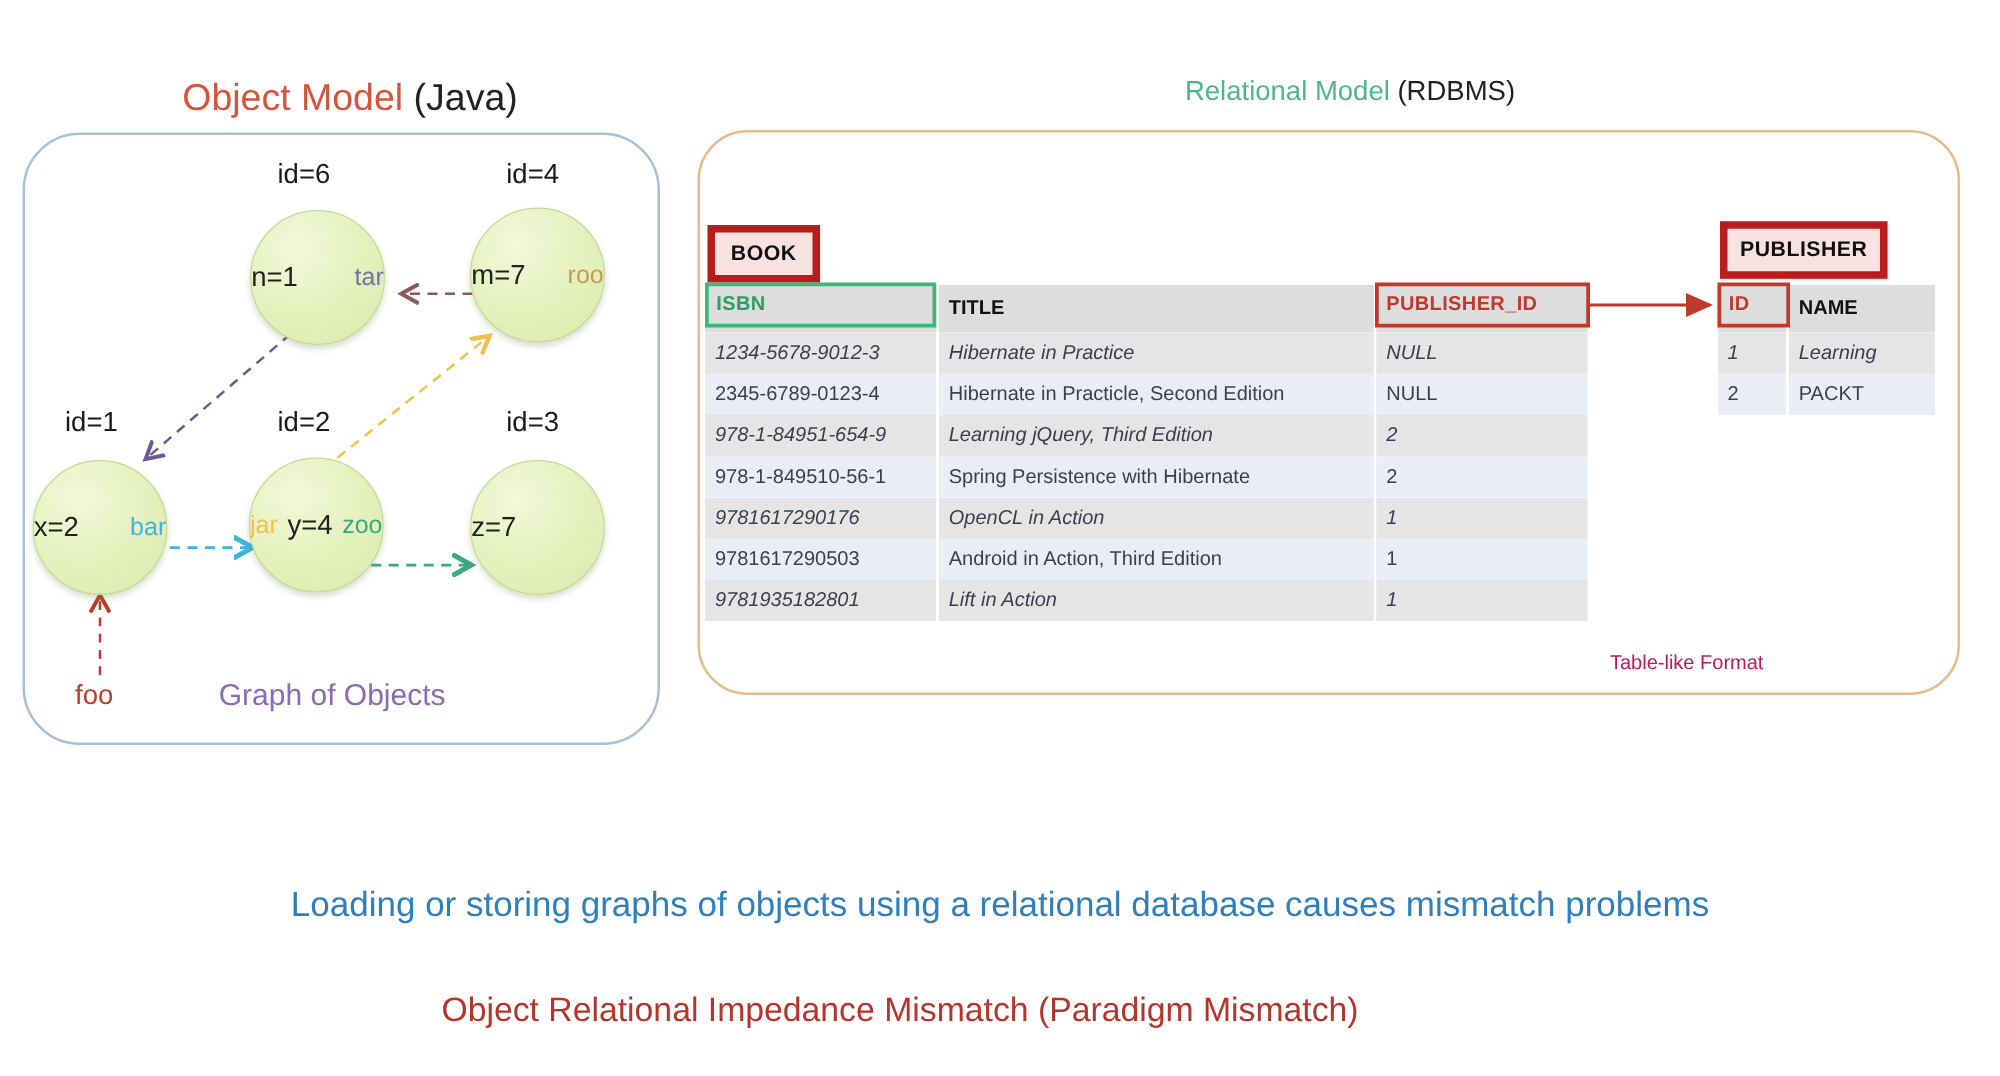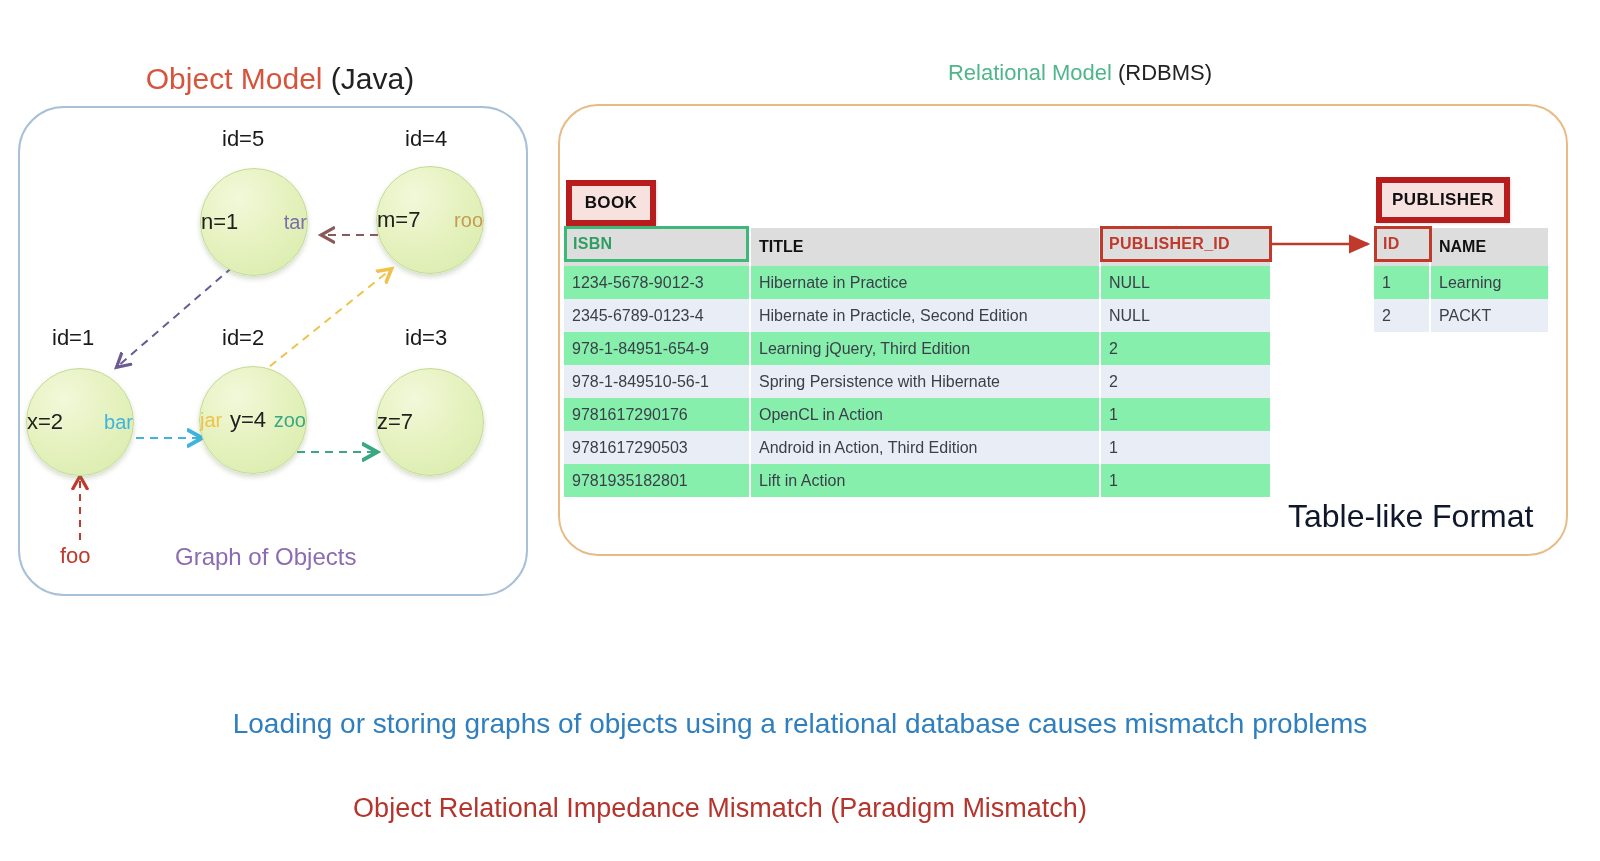--- a/index.html
+++ b/index.html
@@ -36,21 +36,21 @@
         font-weight:bold;font-size:17px;color:#111;letter-spacing:.4px;
         display:flex;align-items:center;justify-content:center;
         box-shadow:1px 1px 2px rgba(0,0,0,.12);}
 
   
   table{border-collapse:collapse;position:absolute;table-layout:fixed;}
   th{background:#dddddd;color:#111;font-weight:bold;font-size:16px;text-align:left;
      padding:6px 8px;height:26px;border:none;}
   td{font-size:16px;color:#3a3f4a;padding:5px 8px;height:23px;border:none;
      overflow:hidden;white-space:nowrap;}
-  tr.odd td{background:#86efac;}
+  tr.odd td{background:#e5e5e5;font-style:italic;}
   tr.even td{background:#e9edf5;}
   td.sep{border-left:2px solid #ffffff;}
   th.sep{border-left:2px solid #ffffff;}
 
   #book-table{left:564px;top:228px;width:706px;}
   #book-table col.c1{width:186px;}
   #book-table col.c2{width:350px;}
   #book-table col.c3{width:170px;}
 
   #pub-table{left:1374px;top:228px;width:174px;}
@@ -61,21 +61,21 @@
   .hl{position:absolute;box-sizing:border-box;pointer-events:none;}
   #hl-isbn{left:564px;top:226px;width:185px;height:36px;border:3px solid #3cb878;background:transparent;}
   #hl-pubid{left:1100px;top:226px;width:172px;height:36px;border:3px solid #c0392b;background:transparent;}
   #hl-id{left:1374px;top:226px;width:58px;height:36px;border:3px solid #c0392b;background:transparent;}
 
   .hdr-txt{position:absolute;font-weight:bold;font-size:16px;letter-spacing:.3px;}
   #txt-isbn{left:573px;top:235px;color:#2e9e63;}
   #txt-pubid{left:1109px;top:235px;color:#c0392b;}
   #txt-id{left:1383px;top:235px;color:#c0392b;}
 
-  #table-format-label{left:1288px;top:498px;font-size:32px;color:#0f172a;white-space:nowrap;}
+  #table-format-label{left:1288px;top:522px;font-size:16px;color:#be185d;white-space:nowrap;}
 
   
   #caption-blue{left:0;top:708px;width:1600px;text-align:center;font-size:28px;color:#2f7fbf;}
   #caption-red{left:0;top:793px;width:1440px;text-align:center;font-size:27px;color:#b5352c;}
 
   svg{position:absolute;left:0;top:0;overflow:visible;pointer-events:none;}
 </style>
 </head>
 <body>
 
@@ -117,21 +117,21 @@
 
   <line x1="259" y1="375" x2="390" y2="270" stroke="#f0c14b" stroke-width="2" stroke-dasharray="8,6" marker-end="url(#ah-jar)"></line>
 
   <line x1="108" y1="438" x2="200" y2="438" stroke="#3fb4e0" stroke-width="2.2" stroke-dasharray="8,6" marker-end="url(#ah-bar)"></line>
 
   <line x1="283" y1="452" x2="375" y2="452" stroke="#3aa882" stroke-width="2.2" stroke-dasharray="8,6" marker-end="url(#ah-zoo)"></line>
 
   <line x1="80" y1="540" x2="80" y2="478" stroke="#c0392b" stroke-width="2" stroke-dasharray="7,6" marker-end="url(#ah-foo)"></line>
 </svg>
 
-<div class="idlabel" style="left:222px;top:126px;">id=5</div>
+<div class="idlabel" style="left:222px;top:126px;">id=6</div>
 <div class="node" style="left:200px;top:168px;">
   <div class="val">n=1</div>
   <div class="ref" style="color:#7a6fa8;">tar</div>
 </div>
 
 <div class="idlabel" style="left:405px;top:126px;">id=4</div>
 <div class="node" style="left:376px;top:166px;">
   <div class="val">m=7</div>
   <div class="ref" style="color:#c79a52;">roo</div>
 </div>

